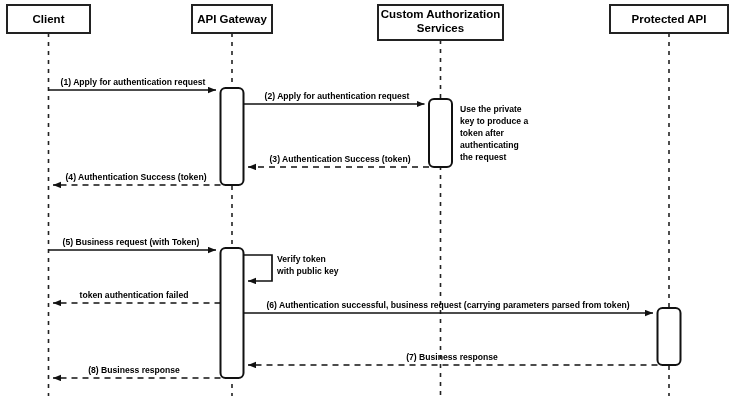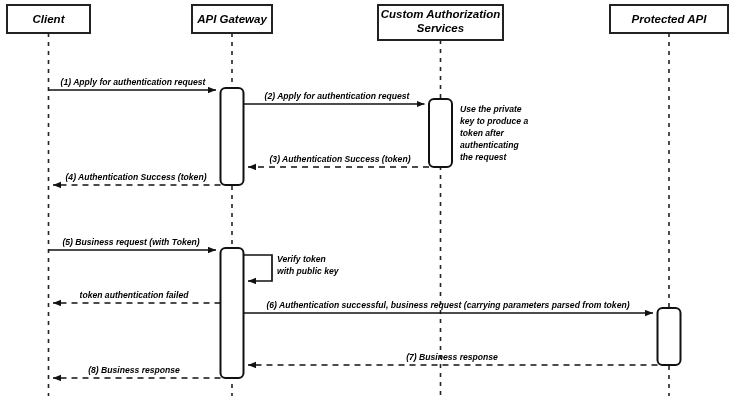--- a/index.html
+++ b/index.html
@@ -10,21 +10,20 @@
   }
   body {
     font-family: "Liberation Sans", sans-serif;
   }
   #diagram-root {
     position: relative;
     width: 738px;
     height: 401px;
     background: #ffffff;
     overflow: hidden;
-    font-style: italic;
   }
   #seq-svg {
     position: absolute;
     left: 0;
     top: 0;
     display: block;
   }
   .participant-box rect {
     fill: #ffffff;
     stroke: #222222;

